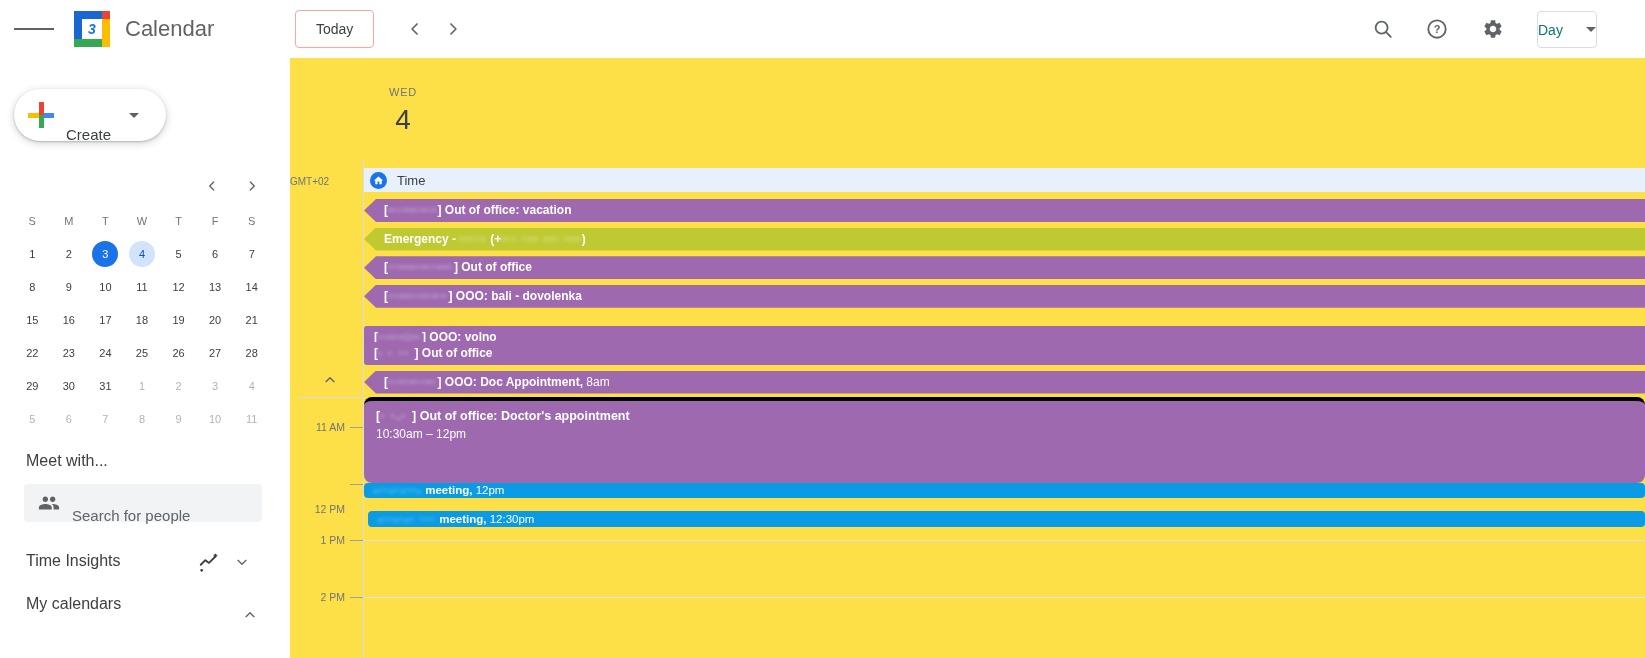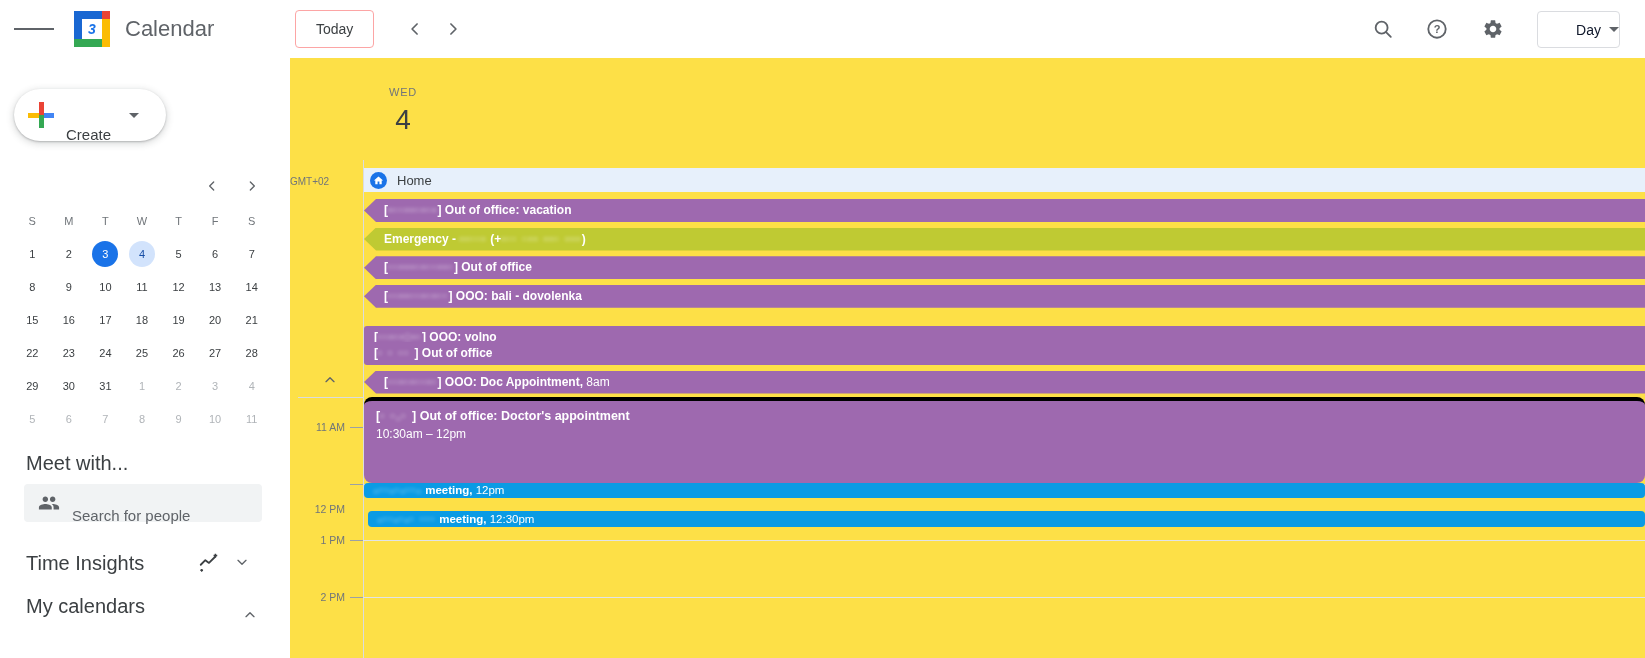--- a/index.html
+++ b/index.html
@@ -25,23 +25,23 @@
   .app-title { position:absolute; left:125px; top:16px; font-size:22px; color:#5f6368; }
   .today-btn { position:absolute; left:295px; top:10px; height:38px; padding:0 20px;
     background:#fff; border:1px solid #fca5a5; border-radius:4px; font-size:14px; color:#3c4043;
     font-family:inherit; cursor:pointer; }
   .nav-prev { top:9px; left:395px; }
   .nav-next { top:9px; left:433px; }
   .tb-search { top:9px; left:1363px; }
   .tb-help  { top:9px; left:1417px; }
   .tb-settings { top:9px; left:1473px; }
   .tb-settings svg { fill:#5f6368; stroke:none; }
-  .view-select { position:absolute; left:1537px; top:11px; width:83px; height:37px;
+  .view-select { position:absolute; left:1537px; top:11px; width:60px; height:37px;
     border:1px solid #dadce0; border-radius:4px; background:#fff; cursor:pointer;
-    display:flex; align-items:center; justify-content:flex-end; gap:8px; font-size:14px; color:#0f172a;
+    display:flex; align-items:center; justify-content:space-between; gap:8px; font-size:14px; color:#0f766e;
     font-family:inherit; }
   .caret-down { width:0; height:0; border-left:5px solid transparent; border-right:5px solid transparent;
     border-top:5px solid #5f6368; }
 
   
   .content { flex:1; display:flex; position:relative; }
   .sidebar { width:290px; flex:none; position:relative; background:#fff; }
   .cal { flex:1; position:relative; background:#fde047; }
 
   
@@ -60,21 +60,21 @@
   .mc-nav .icon-btn { position:static; width:32px; height:32px; }
   .minical { position:absolute; left:14px; top:146px; width:256px; }
   .mc-grid { display:grid; grid-template-columns:repeat(7,1fr); }
   .mc-cell { height:33px; display:flex; align-items:center; justify-content:center; }
   .mc-head { font-size:11px; color:#70757a; }
   .mc-day { width:26px; height:26px; border-radius:50%; display:flex; align-items:center;
     justify-content:center; font-size:11px; color:#3c4043; cursor:pointer; }
   .mc-day.muted { color:#b0b4b8; }
   .mc-day.today { background:var(--accent); color:#fff; }
   .mc-day.viewed { background:var(--viewed-bg); color:#174ea6; }
-  .side-h { position:absolute; left:26px; font-size:20px; font-weight:500; color:#3c4043; }
+  .side-h { position:absolute; left:26px; font-size:16px; font-weight:500; color:#3c4043; }
   .meet-with { top:394px; }
   .search-people { position:absolute; left:24px; top:426px; width:238px; height:38px;
     background:#f1f3f4; border-radius:4px; display:flex; align-items:center; gap:12px; padding:0 14px; }
   .search-people svg { fill:#5f6368; flex:none; }
   .search-people input { border:none; background:transparent; outline:none; font-size:15px;
     color:#6d28d9; width:170px; font-family:inherit;margin-top:24px; }
   .search-people input::placeholder { color:#5f6368; opacity:1; }
   .ti-row { top:494px; }
   .ti-icons { position:absolute; top:488px; left:198px; display:flex; align-items:center; gap:6px; }
   .ti-icons .icon-btn { position:static; width:32px; height:32px; }
@@ -366,21 +366,21 @@
       </div>
       <div class="tz">GMT+02</div>
       <div class="vline"></div>
 
       <div class="home-row">
         <span class="home-ic">
           <svg width="11" height="11" viewBox="0 0 24 24" fill="#fff">
               <path d="M10 20v-6h4v6h5v-8h3L12 3 2 12h3v8z"></path>
             </svg>
         </span>
-        <span class="home-label">Home</span>
+        <span class="home-label">Time</span>
       </div>
 
       <div class="allday" id="alldayStack">
           <div class="ad-ev arrow" style="top: 141px; height: 23px; background: rgb(158, 105, 175);"><span>[</span><span class="mask">-··--·-·-</span><span>] Out of office: vacation</span></div>
           <div class="ad-ev arrow" style="top: 169.6px; height: 23px; background: rgb(191, 202, 51);"><span>Emergency - </span><span class="mask">--··-</span><span> (+</span><span class="mask">-·· ·-- --· ---</span><span>)</span></div>
           <div class="ad-ev arrow" style="top: 198.2px; height: 23px; background: rgb(158, 105, 175);"><span>[</span><span class="mask">··---·-··--·</span><span>] Out of office</span></div>
           <div class="ad-ev arrow" style="top: 226.8px; height: 23px; background: rgb(158, 105, 175);"><span>[</span><span class="mask">··--··-·-··</span><span>] OOO: bali - dovolenka</span></div>
           <div class="ad-ev square" style="top: 268px; height: 23px; background: rgb(158, 105, 175);"><span>[</span><span class="mask">··-·-:-·</span><span>] OOO: volno</span></div>
           <div class="ad-ev square" style="top: 284px; height: 23px; background: rgb(158, 105, 175);"><span>[</span><span class="mask">·  ·   ·· </span><span>] Out of office</span></div>
           <div class="ad-ev arrow" style="top: 312.6px; height: 23px; background: rgb(158, 105, 175);"><span>[</span><span class="mask">··-·-··-·</span><span>] OOO: Doc Appointment,</span><span class="light"> 8am</span></div>

